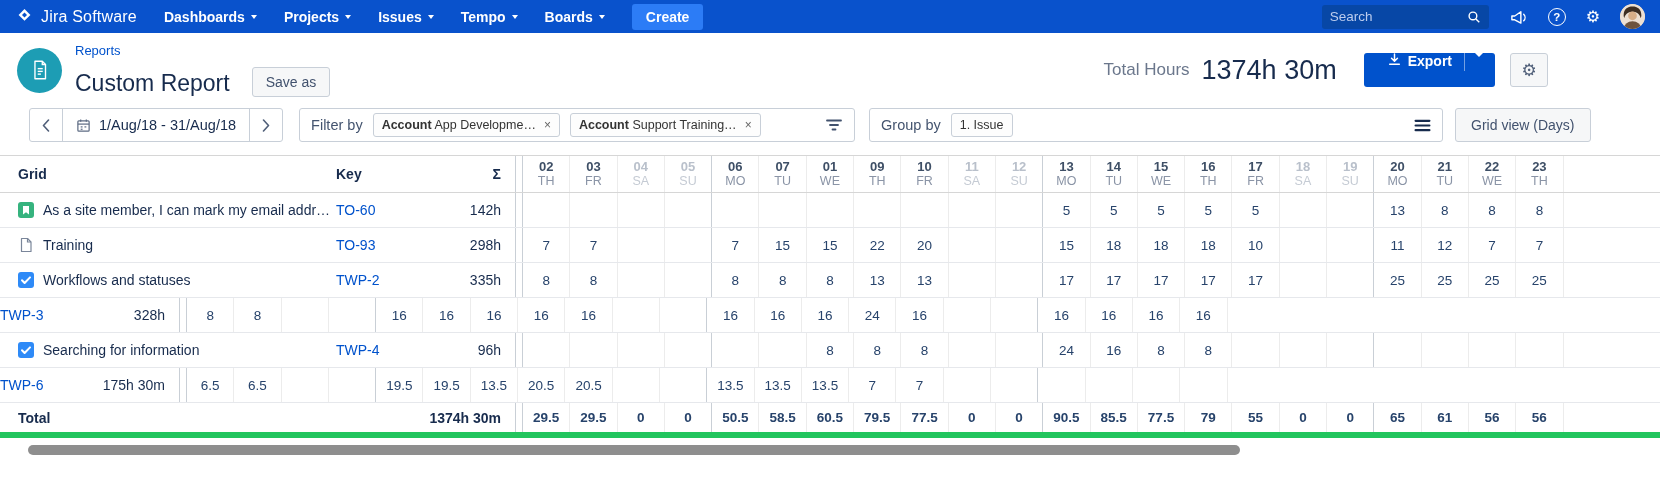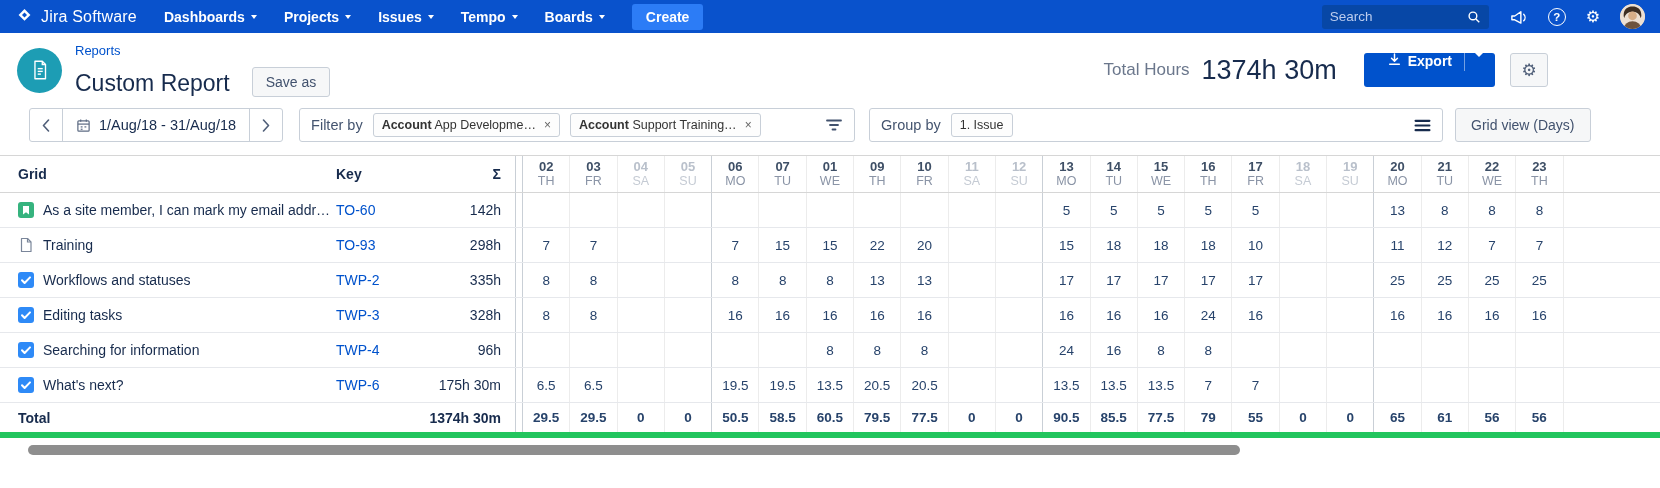--- a/index.html
+++ b/index.html
@@ -458,29 +458,20 @@
         <div class="gcell">17</div>
         <div class="gcell"></div>
         <div class="gcell"></div>
         <div class="gcell ws">25</div>
         <div class="gcell">25</div>
         <div class="gcell">25</div>
         <div class="gcell">25</div>
         <div class="filler"></div>
       </div>
       <div class="grid-row">
-        <div class="c-issue">
-          <span class="type-icon">
-            <svg viewBox="0 0 16 16">
-              <rect width="16" height="16" rx="3" fill="#2E8AF7"></rect>
-              <path d="M4 8.3l2.6 2.7L12 5.4" fill="none" stroke="#fff" stroke-width="2" stroke-linecap="round" stroke-linejoin="round"></path>
-            </svg>
-          </span>
-          <span class="issue-name">Editing tasks</span>
-        </div>
         <div class="c-key">
           <span class="key-link">TWP-3</span>
         </div>
         <div class="c-sum">328h</div>
         <div class="spacer"></div>
         <div class="gcell first">8</div>
         <div class="gcell">8</div>
         <div class="gcell"></div>
         <div class="gcell"></div>
         <div class="gcell ws">16</div>
@@ -536,29 +527,20 @@
         <div class="gcell"></div>
         <div class="gcell"></div>
         <div class="gcell"></div>
         <div class="gcell ws"></div>
         <div class="gcell"></div>
         <div class="gcell"></div>
         <div class="gcell"></div>
         <div class="filler"></div>
       </div>
       <div class="grid-row">
-        <div class="c-issue">
-          <span class="type-icon">
-            <svg viewBox="0 0 16 16">
-              <rect width="16" height="16" rx="3" fill="#2E8AF7"></rect>
-              <path d="M4 8.3l2.6 2.7L12 5.4" fill="none" stroke="#fff" stroke-width="2" stroke-linecap="round" stroke-linejoin="round"></path>
-            </svg>
-          </span>
-          <span class="issue-name">What's next?</span>
-        </div>
         <div class="c-key">
           <span class="key-link">TWP-6</span>
         </div>
         <div class="c-sum">175h 30m</div>
         <div class="spacer"></div>
         <div class="gcell first">6.5</div>
         <div class="gcell">6.5</div>
         <div class="gcell"></div>
         <div class="gcell"></div>
         <div class="gcell ws">19.5</div>

